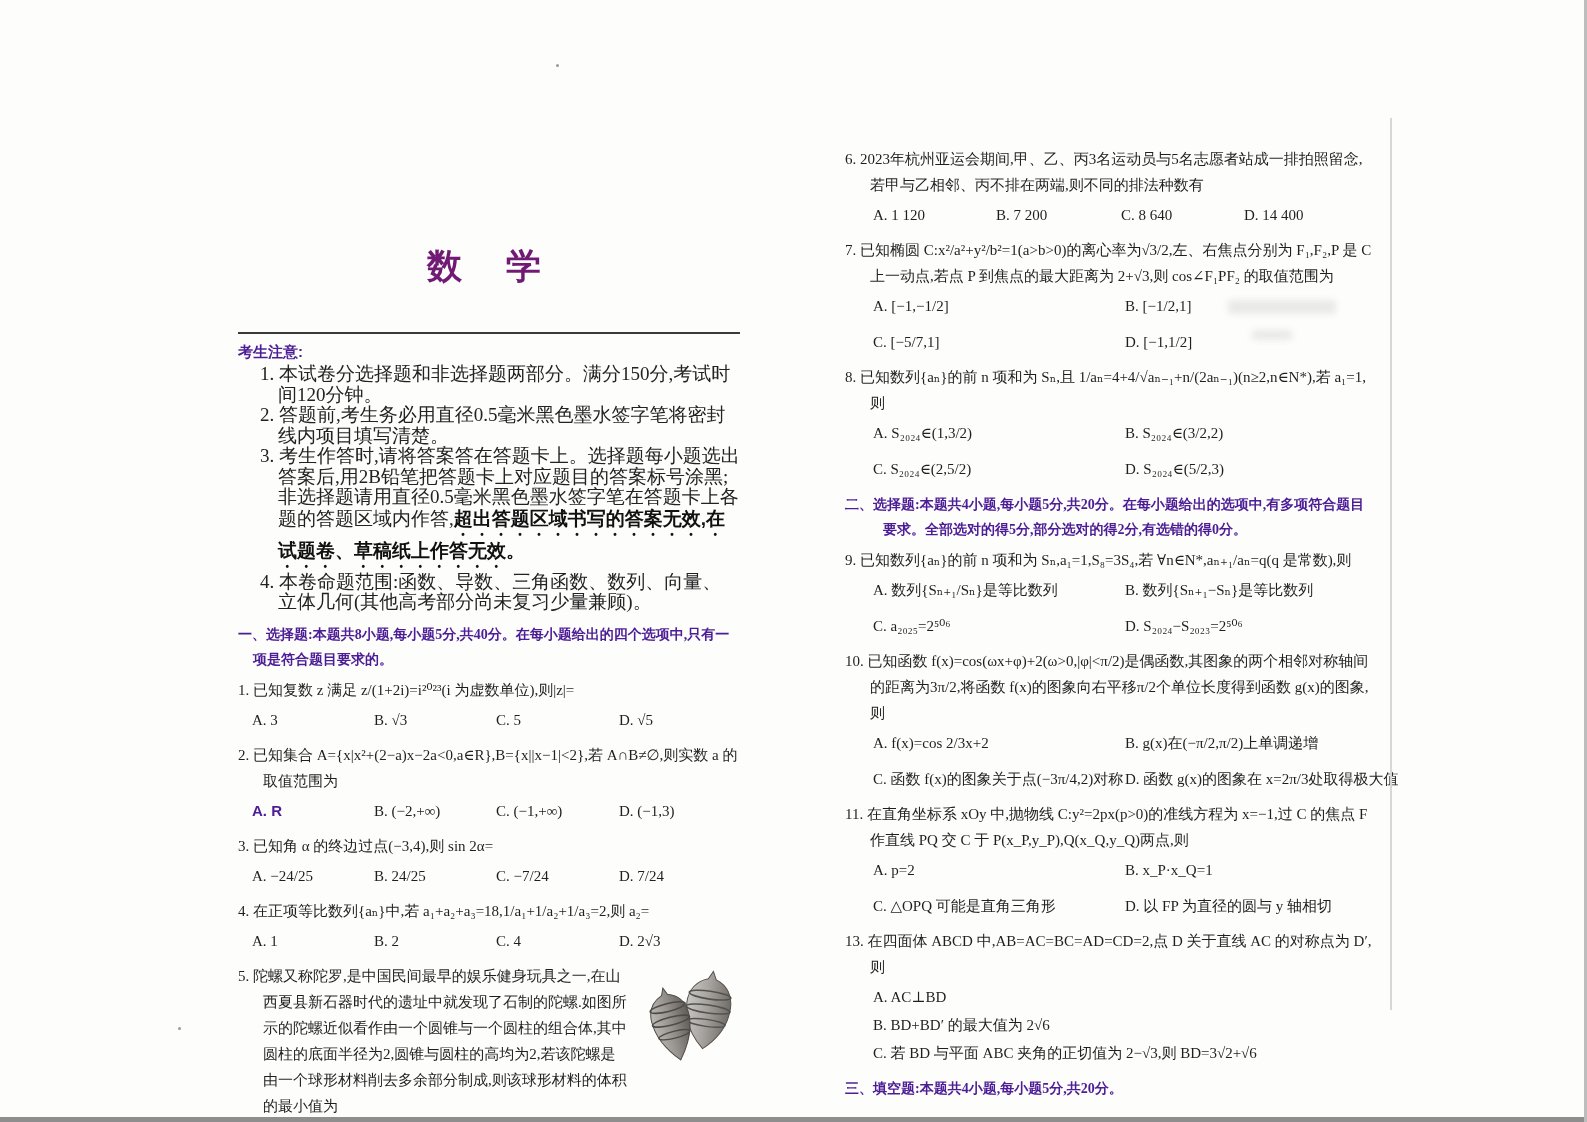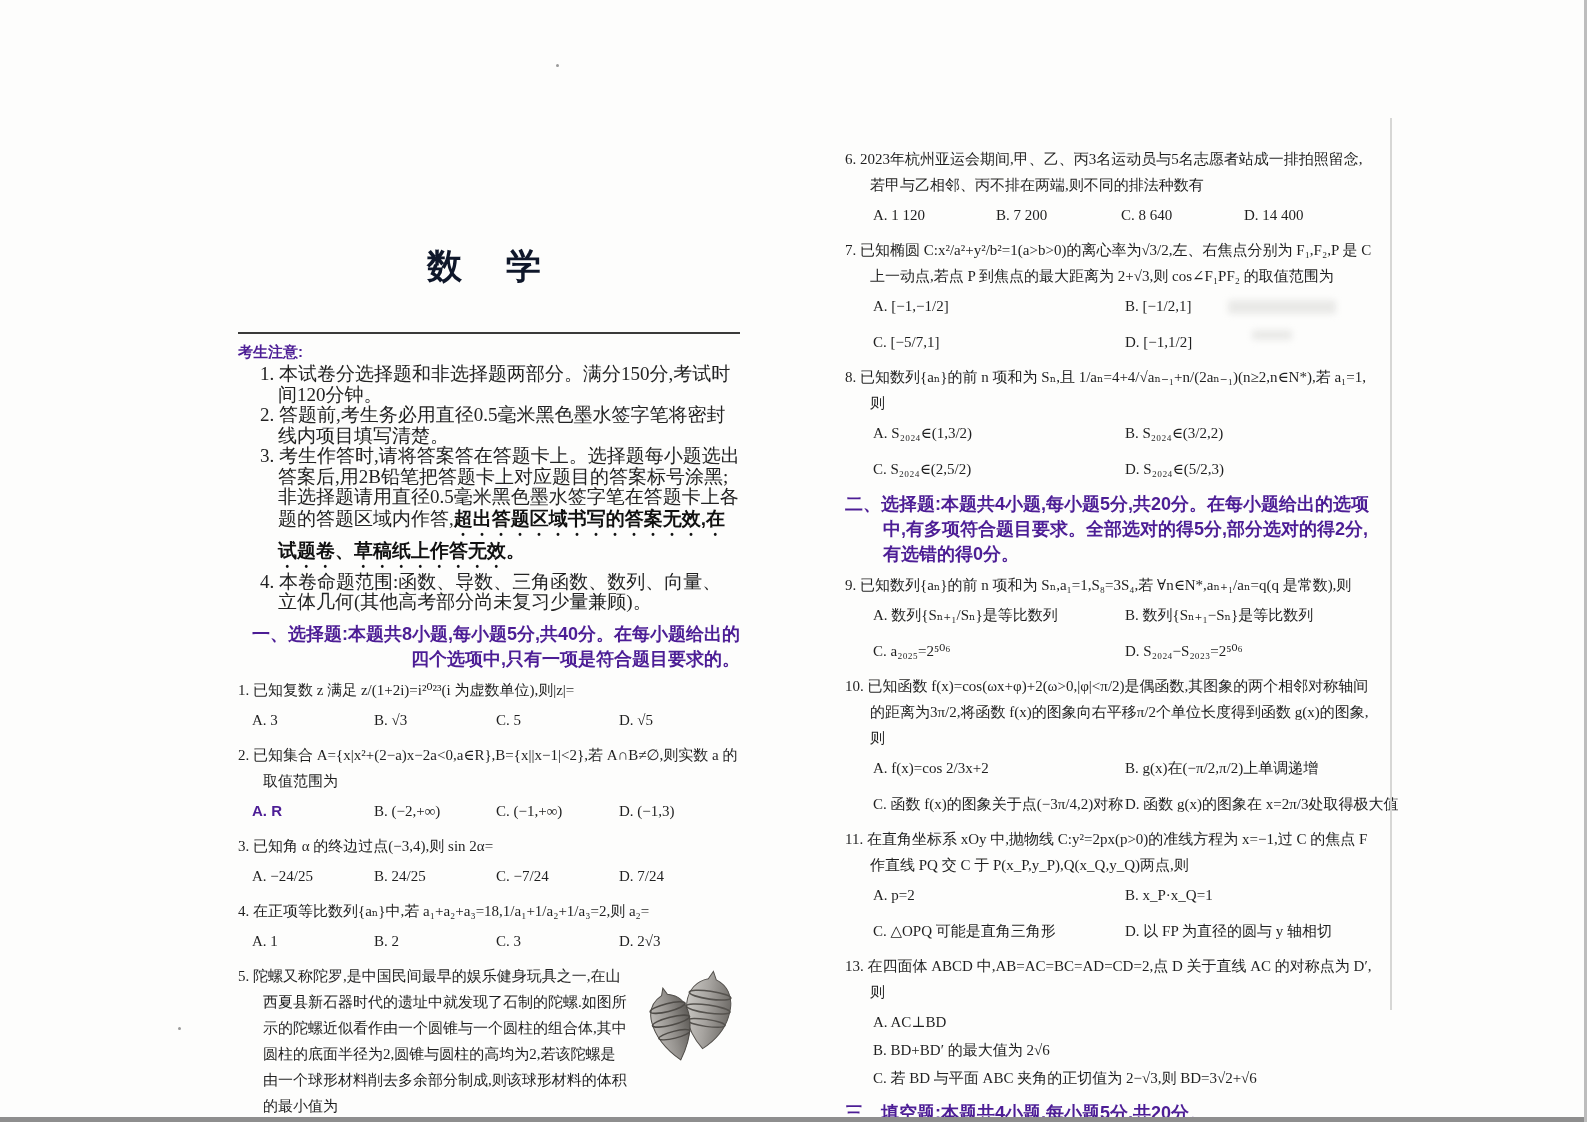--- a/index.html
+++ b/index.html
@@ -5,37 +5,37 @@
   html,body{margin:0;padding:0;}
   body{
     width:1587px;height:1122px;position:relative;overflow:hidden;
     background:#fdfdfc;color:#1f1f1f;
     font-family:"Liberation Serif","DejaVu Serif",serif;
   }
   .hd{font-family:"Liberation Sans","DejaVu Sans",sans-serif;font-weight:bold;color:#4c1d95;}
   
   .doc-title{
     position:absolute;left:427px;top:243px;
-    font-size:35px;font-weight:700;letter-spacing:44px;color:#0f172a;
+    font-size:35px;font-weight:700;letter-spacing:44px;color:#701a75;
     font-family:"Liberation Serif","DejaVu Serif",serif;white-space:nowrap;
   }
   .left-col{position:absolute;left:238px;top:332px;width:502px;}
   .right-col{position:absolute;left:845px;top:146px;width:532px;}
   .rule{height:2px;background:#3a3a3a;margin:0 0 7px 0;}
   .notice-h{font-size:15px;line-height:22px;}
   .notices{font-size:19px;line-height:20.5px;margin:1px 0 8px 22px;color:#222;}
   .notice{padding-left:18px;text-indent:-18px;}
   .emph{
     font-weight:bold;color:#111;
     font-family:"Liberation Sans","DejaVu Sans",sans-serif;
     -webkit-text-emphasis:filled dot;-webkit-text-emphasis-position:under left;
     text-emphasis:filled dot;text-emphasis-position:under left;
   }
-  .sec{font-size:18px;line-height:25px;margin:9px 0 5px 0;}
-  .sec1{padding-left:15px;text-indent:-15px;text-align:right;}
+  .sec{font-size:14px;line-height:25px;margin:9px 0 5px 0;font-family:Liberation Serif, serif;}
+  .sec1{padding-left:15px;text-indent:-15px;}
   .sec2{padding-left:38px;text-indent:-38px;}
   
   .q{font-size:15px;line-height:26px;margin-bottom:3px;}
   .stem{padding-left:25px;text-indent:-25px;}
   .opts{display:grid;margin:3px 0 8px 0;}
   .opt{line-height:28px;white-space:nowrap;}
   .c4l{padding-left:14px;grid-template-columns:122px 122px 123px 1fr;}
   .c2l{padding-left:14px;grid-template-columns:246px 1fr;}
   .c4r{padding-left:28px;grid-template-columns:123px 125px 123px 1fr;}
   .c2r{padding-left:28px;grid-template-columns:252px 1fr;}
@@ -97,21 +97,21 @@
       <span class="opt">C. −7/24</span>
       <span class="opt">D. 7/24</span>
     </div>
   </div>
 
   <div class="q">
     <div class="stem"><span>4.</span> <span>在正项等比数列{aₙ}中,若 a₁+a₂+a₃=18,1/a₁+1/a₂+1/a₃=2,则 a₂=</span></div>
     <div class="opts c4l">
       <span class="opt">A. 1</span>
       <span class="opt">B. 2</span>
-      <span class="opt">C. 3</span>
+      <span class="opt">C. 4</span>
       <span class="opt">D. 2√3</span>
     </div>
   </div>
 
   <div class="q">
     <div class="stem">
       <svg class="top-img" viewBox="0 0 102 104" xmlns="http://www.w3.org/2000/svg">
         <defs>
           <linearGradient id="g1" x1="0" y1="0" x2="1" y2="0">
             <stop offset="0" stop-color="#c9c7c3"></stop>

